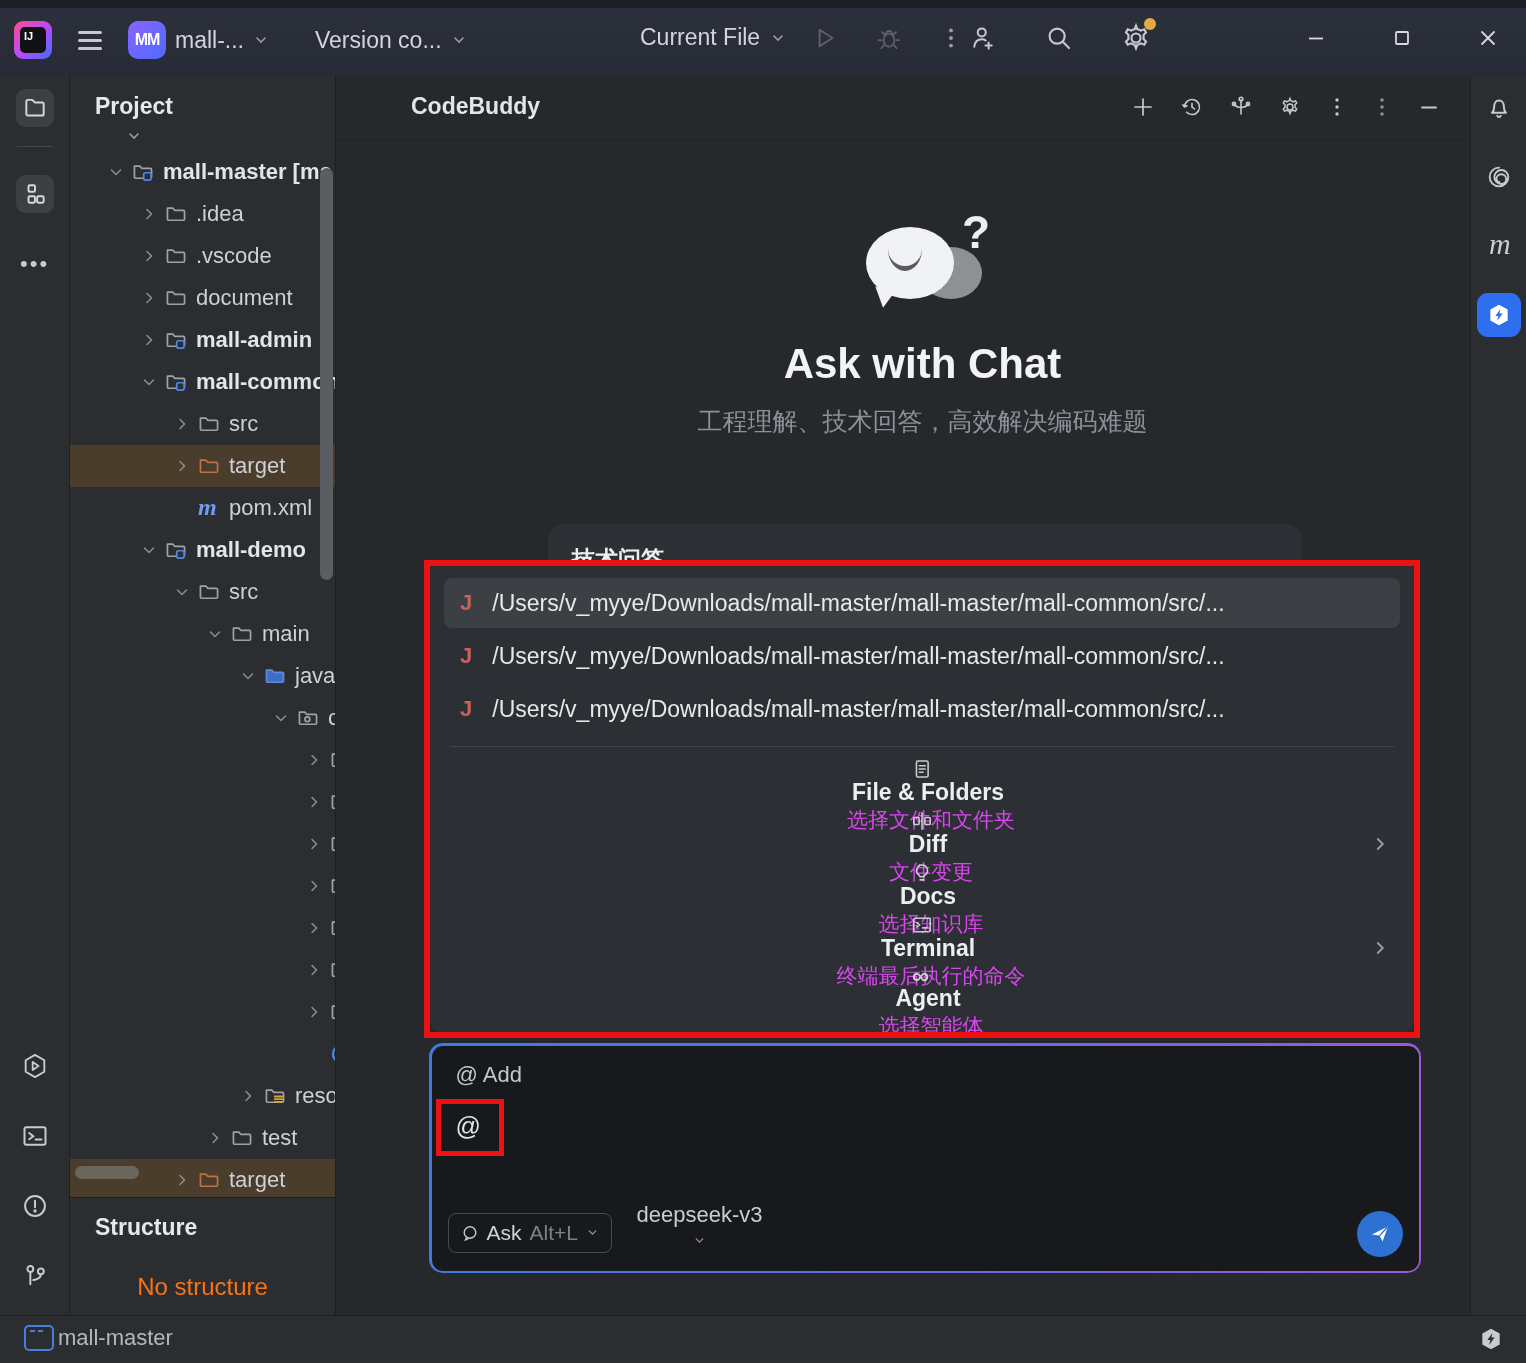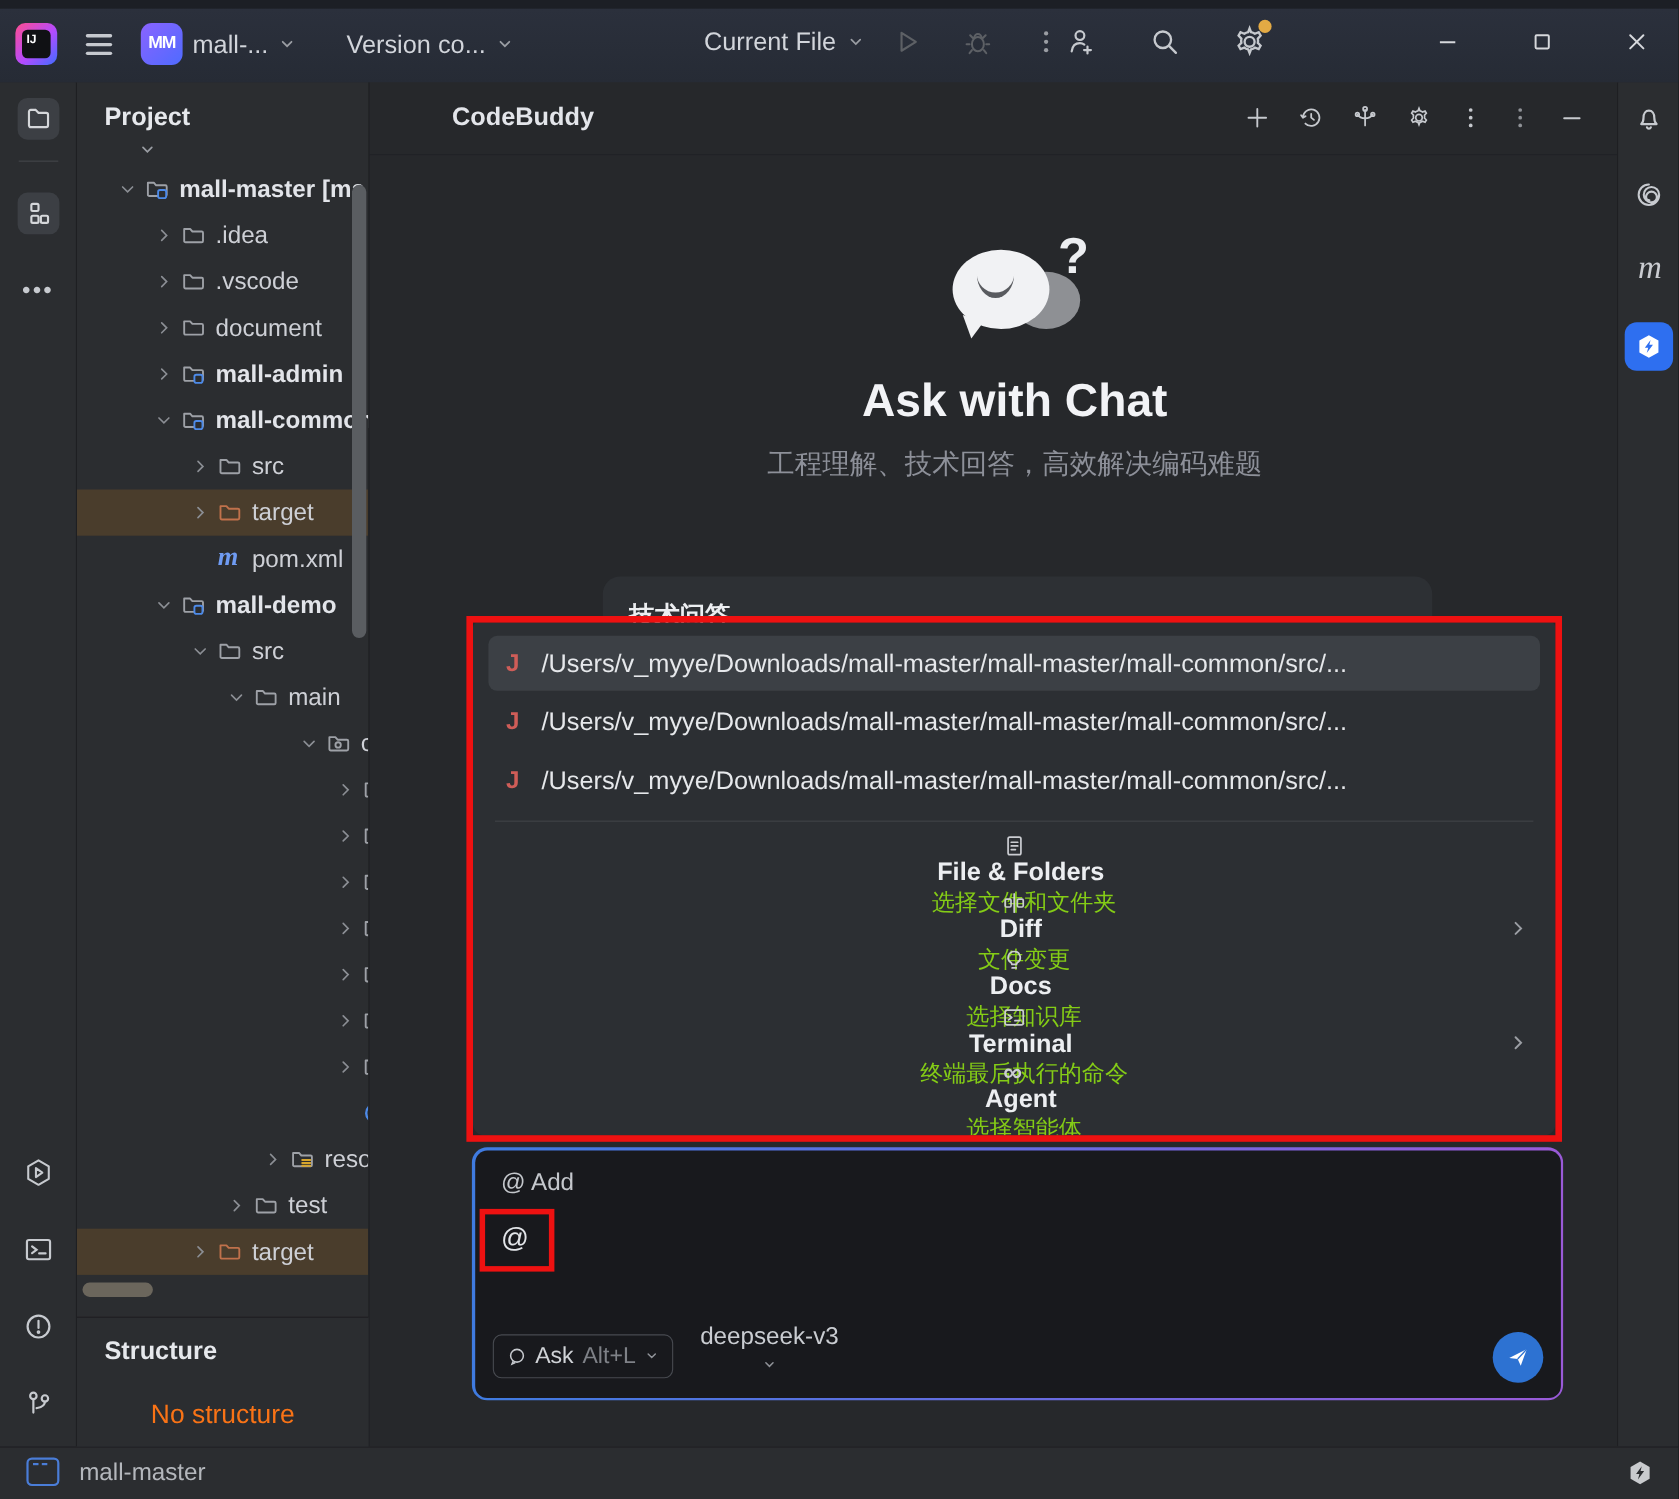--- a/index.html
+++ b/index.html
@@ -77,21 +77,21 @@
   .dropdown{left:430px;top:566px;width:984px;height:466px;background:#2c2f33;border-radius:4px 4px 10px 10px;
     box-sizing:border-box;padding:12px 14px;z-index:9;overflow:hidden;}
   .dd-file{position:relative;height:50px;margin-bottom:3px;border-radius:8px;display:flex;align-items:center;padding:0 16px;}
   .dd-file.active{background:#3c4045;}
   .dd-j{font-size:22px;font-weight:bold;color:#cf5d58;margin-right:20px;}
   .dd-path{font-size:23px;color:#e6e8eb;white-space:nowrap;}
   .dd-div{height:1px;background:#404348;margin:12px 6px;}
   .dd-item{position:relative;height:52px;display:flex;align-items:center;padding:0 10px 0 16px;flex-direction:column;}
   .dd-ic{width:26px;display:flex;align-items:center;}
   .dd-label{font-size:23px;font-weight:bold;color:#eceef1;margin-left:6px;white-space:nowrap;}
-  .dd-desc{font-size:21px;color:#84cc16;margin-left:12px;white-space:nowrap;}
+  .dd-desc{font-size:21px;color:#d946ef;margin-left:12px;white-space:nowrap;}
   .dd-chev{margin-left:auto;}
   .inf{font-size:24px;font-weight:bold;color:#cbcdd2;line-height:18px;}
 
   
   .inputbox{left:429px;top:1043px;width:992px;height:230px;border-radius:14px;padding:2.5px;box-sizing:border-box;
     background:linear-gradient(90deg,#3f7be0,#6a6ae0 55%,#9a5ad8);z-index:5;}
   .input-in{position:relative;width:100%;height:100%;border-radius:11px;background:#18191d;}
   .add-chip{position:absolute;left:24px;top:16px;font-size:22px;color:#c4c7cc;}
   .typed{position:absolute;left:24px;top:66px;font-size:25px;color:#e2e5e9;}
   .at-annot{left:436px;top:1099px;width:68px;height:57px;border:5px solid #ee1111;box-sizing:border-box;z-index:12;}
@@ -105,21 +105,21 @@
 
   
   .rightrail{left:1470px;top:75px;width:56px;height:1240px;background:#2b2d30;border-left:1px solid #1e1f22;box-sizing:border-box;}
   .rr-ic{position:absolute;left:14px;}
   .rr-m{font-family:"Liberation Serif",serif;font-style:italic;font-size:30px;color:#caccd1;}
   .cb-launch{position:absolute;left:6px;top:218px;width:44px;height:44px;border-radius:11px;background:#2e6ff0;
     display:flex;align-items:center;justify-content:center;}
 
   
   .statusbar{left:0;top:1315px;width:1526px;height:48px;background:#2b2d30;border-top:1px solid #1e1f22;box-sizing:border-box;}
-  .sb-left{position:absolute;left:24px;top:9px;display:flex;align-items:center;gap:18px;}
+  .sb-left{position:absolute;left:24px;top:9px;display:flex;align-items:center;gap:4px;}
   .sb-proj-ic{width:26px;height:22px;border:2px solid #4a7dd8;border-radius:5px;position:relative;}
   .sb-proj-ic i{position:absolute;left:4px;top:3px;width:5px;height:2px;background:#4a7dd8;}
   .sb-proj-ic em{position:absolute;left:12px;top:3px;width:5px;height:2px;background:#4a7dd8;}
   .sb-name{font-size:22px;color:#b4b7bc;}
   .sb-right{position:absolute;right:22px;top:10px;}
 </style>
 </head>
 <body>
 
 <div class="stage">
@@ -398,20 +398,33 @@
             <svg width="18" height="18" viewBox="0 0 18 18" fill="none">
               <path d="M4.5 7L9 11.5 13.5 7" stroke="#8b8e94" stroke-width="1.5" stroke-linecap="round"></path>
             </svg>
           </span>
           <span class="t-icon" style="left:161px">
             <svg width="22" height="22" viewBox="0 0 18 18" fill="none" stroke-width="1.4" stroke-linecap="round" stroke-linejoin="round">
               <path d="M2 4.2h4.4l1.7 1.9H15a1 1 0 0 1 1 1v6a1 1 0 0 1-1 1H3a1 1 0 0 1-1-1V4.2z" stroke="#9ea1a7"></path>
             </svg>
           </span>
           <span class="t-label" style="left:192px">main</span>
+        </div>
+        <div class="tree-row">
+          <span class="t-chev" style="left:169px">
+            <svg width="18" height="18" viewBox="0 0 18 18" fill="none">
+              <path d="M4.5 7L9 11.5 13.5 7" stroke="#8b8e94" stroke-width="1.5" stroke-linecap="round"></path>
+            </svg>
+          </span>
+          <span class="t-icon" style="left:194px">
+            <svg width="22" height="22" viewBox="0 0 18 18" fill="none" stroke-width="1.4" stroke-linecap="round" stroke-linejoin="round">
+              <path d="M2 4.2h4.4l1.7 1.9H15a1 1 0 0 1 1 1v6a1 1 0 0 1-1 1H3a1 1 0 0 1-1-1V4.2z" fill="#3f6dc6" stroke="#5d8ada"></path>
+            </svg>
+          </span>
+          <span class="t-label" style="left:225px">java</span>
         </div>
         <div class="tree-row">
           <span class="t-chev" style="left:202px">
             <svg width="18" height="18" viewBox="0 0 18 18" fill="none">
               <path d="M4.5 7L9 11.5 13.5 7" stroke="#8b8e94" stroke-width="1.5" stroke-linecap="round"></path>
             </svg>
           </span>
           <span class="t-icon" style="left:227px">
             <svg width="22" height="22" viewBox="0 0 18 18" fill="none" stroke-width="1.4" stroke-linecap="round" stroke-linejoin="round">
               <path d="M2 4.2h4.4l1.7 1.9H15a1 1 0 0 1 1 1v6a1 1 0 0 1-1 1H3a1 1 0 0 1-1-1V4.2z" stroke="#9ea1a7"></path>

